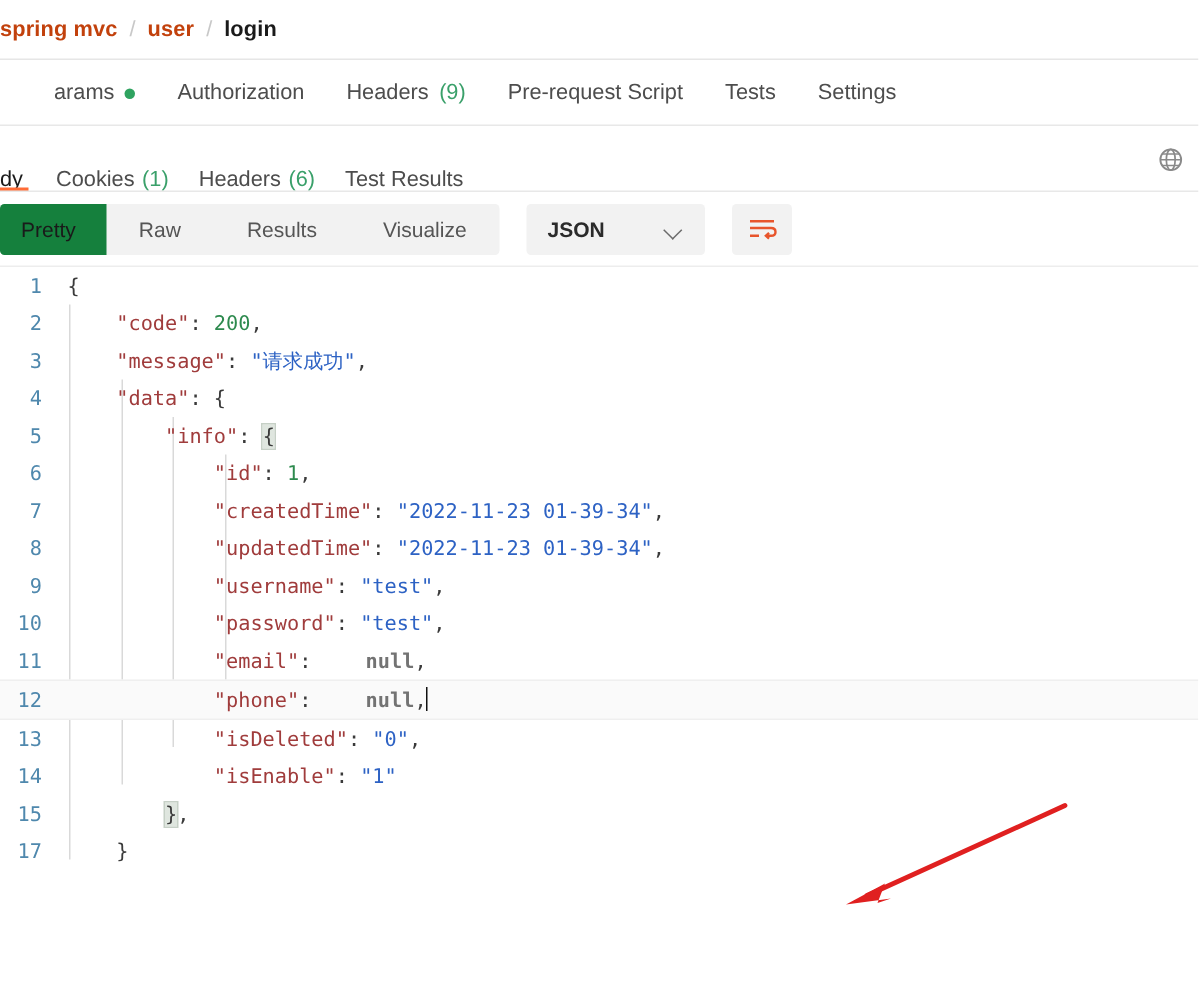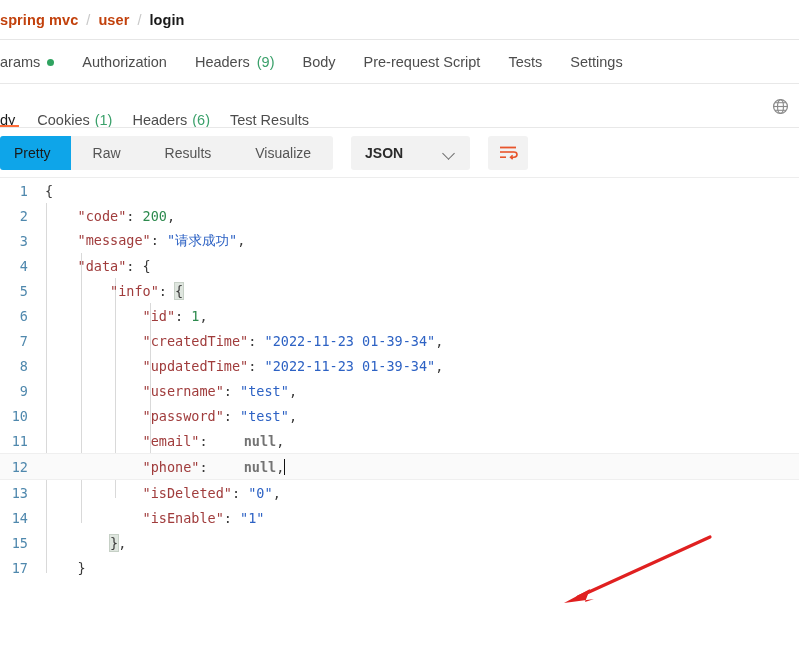--- a/index.html
+++ b/index.html
@@ -79,21 +79,21 @@
     content:""; position:absolute; left:0; right:0; bottom:0;
     height:1px; background:#e8e8e8;
   }
   .rtab {
     font-size: 14.5px; color: #4d4d4d;
     padding: 0 14px;
     display:flex; align-items:center; gap:7px;
     height: 100%;
     white-space: nowrap;
   }
-  .rtab:first-child { padding-left: 0; }
+  .rtab:first-child { padding-left: 12px; margin-left: 24px; }
   .rtab .count { color: #3aa06a; }
   .green-dot { width:7px; height:7px; border-radius:50%; background:#2fa360; display:inline-block; }
 
   
   .res-tabs {
     height: 44px;
     display:flex; align-items:center;
     background:#fff; position: relative;
   }
   .res-tabs::after{
@@ -124,21 +124,21 @@
   .fmt-group {
     display:flex; align-items:stretch;
     background:#f2f2f2; border-radius:3px;
     height: 34px; overflow:hidden;
   }
   .fmt-item {
     font-size:14px; color:#555;
     display:flex; align-items:center; justify-content:center;
     padding: 0 22px;
   }
-  .fmt-item.active { background:#0ea5e9; color:#1a1a1a; }
+  .fmt-item.active { background:#15803d; color:#1a1a1a; }
   .fmt-item:first-child{ padding-left:14px; padding-right:20px; }
   .json-select {
     margin-left: 18px; height:34px;
     background:#f2f2f2; border-radius:3px;
     display:flex; align-items:center; gap:40px;
     padding: 0 14px;
   }
   .json-select .lbl { font-size:14px; font-weight:700; color:#2b2b2b; }
   .wrap-btn {
     margin-left: 18px;
@@ -222,23 +222,20 @@
       <span class="green-dot"></span>
     </div>
     <div class="rtab">
       <span>Authorization</span>
     </div>
     <div class="rtab">
       <span>Headers</span>
       <span class="count">(9)</span>
     </div>
     <div class="rtab">
-      <span>Body</span>
-    </div>
-    <div class="rtab">
       <span>Pre-request Script</span>
     </div>
     <div class="rtab">
       <span>Tests</span>
     </div>
     <div class="rtab">
       <span>Settings</span>
     </div>
   </div>
 

